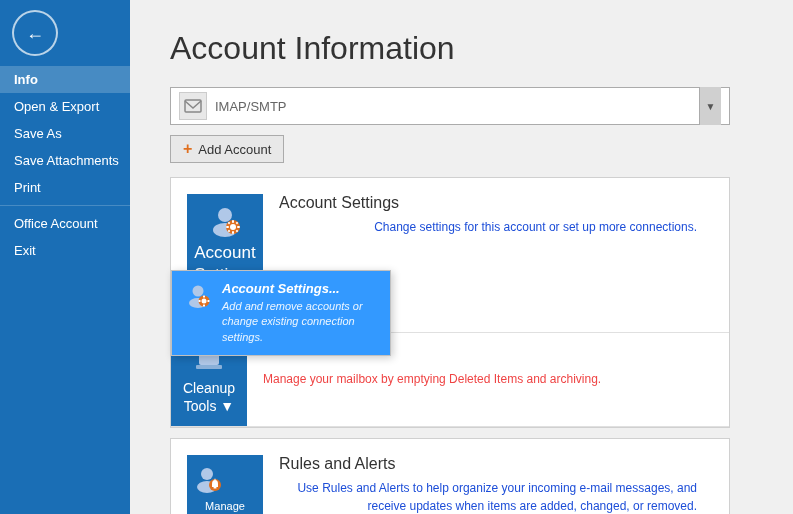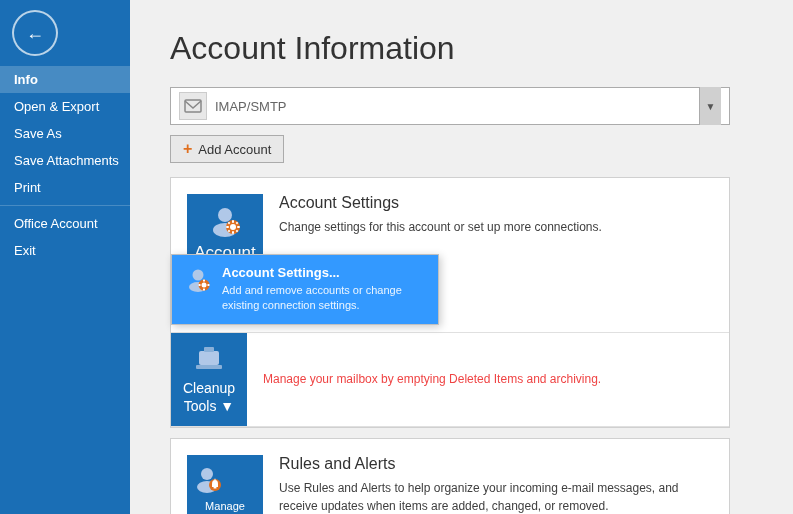--- a/index.html
+++ b/index.html
@@ -194,34 +194,36 @@
 
     .card-title {
       font-size: 16px;
       color: #333;
       font-weight: 400;
       margin-bottom: 6px;
     }
 
     .card-desc {
       font-size: 12px;
-      color: #404040;
+      color: #1d4ed8;
       line-height: 1.5;
+      text-align: right;
     }
 
     
     .dropdown-menu {
       position: absolute;
       left: 0;
-      top: 76px;
-      width: 268px;
+      top: 92px;
+      width: 220px;
       background: white;
       border: 1px solid #c0c0c0;
       box-shadow: 2px 2px 8px rgba(0,0,0,0.2);
       z-index: 100;
+      font-style: italic;
     }
 
     .dropdown-menu-item {
       display: flex;
       align-items: flex-start;
       padding: 10px 12px;
       cursor: pointer;
       background: #3399ff;
       gap: 10px;
     }

